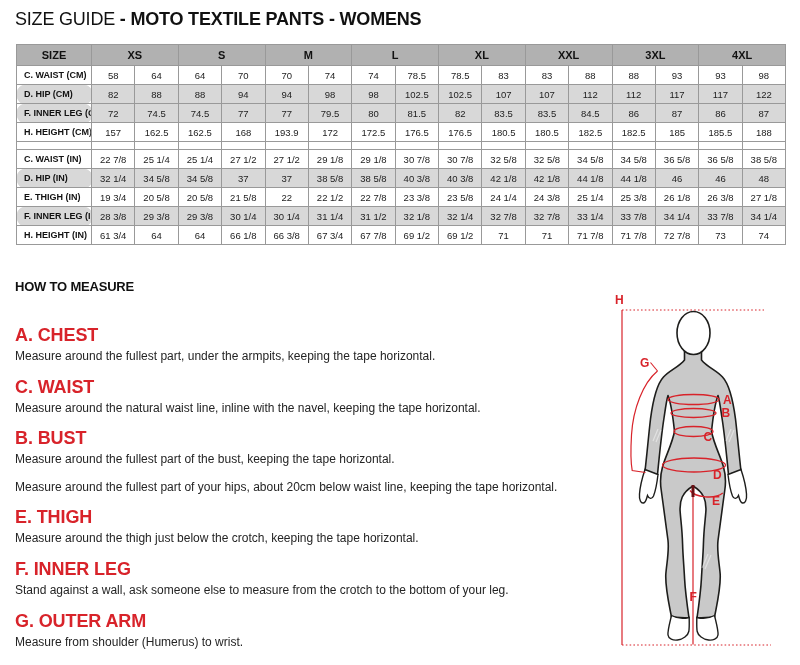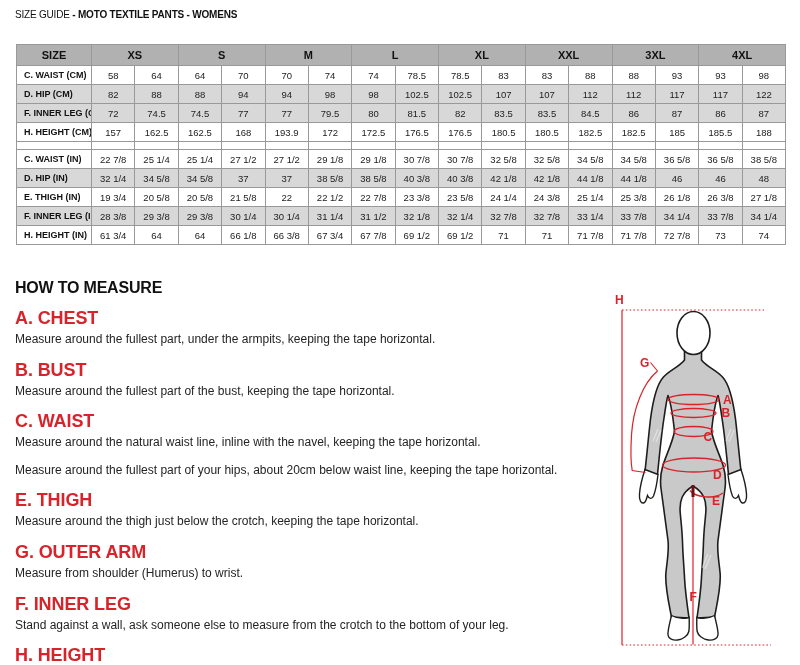--- a/index.html
+++ b/index.html
@@ -9,38 +9,38 @@
     --alt:#d8d8d8;
     --brd:#999999;
     --figfill:#c9c9c9;
     --figline:#1d1d1b;
   }
   *{box-sizing:border-box;}
   html,body{margin:0;padding:0;background:#fff;}
   .page{position:relative;width:800px;height:665px;background:#fff;overflow:hidden;
         font-family:"Liberation Sans",sans-serif;color:var(--ink);}
 
-  .title{position:absolute;left:15px;top:9px;font-size:10px;letter-spacing:-0.2px;
+  .title{position:absolute;left:15px;top:9px;font-size:18px;letter-spacing:-0.2px;
          color:#111;font-weight:400;white-space:nowrap;}
   .title strong{font-weight:700;}
 
   table.size-table{position:absolute;left:16px;top:44px;width:770px;
         border-collapse:collapse;table-layout:fixed;}
   .size-table th,.size-table td{border:1px solid var(--brd);padding:0;overflow:hidden;}
   .size-table thead th{height:21px;background:var(--hdr);font-size:11px;font-weight:700;
         text-align:center;color:#111;}
   .size-table tbody th.rowlabel{height:19px;font-size:9px;font-weight:700;text-align:left;
-        padding-left:7px;white-space:nowrap;color:#111;background:inherit;}
+        padding-left:7px;white-space:nowrap;color:#111;background:inherit;border-radius:8px;}
   .size-table td.val{height:19px;font-size:9.5px;text-align:center;color:#222;background:inherit;}
   .size-table tr{background:#fff;}
   .size-table tr.alt{background:var(--alt);}
   .size-table tr.spacer td{height:8px;background:#fff;}
 
   .measure{position:absolute;left:15px;top:279px;width:600px;}
-  .measure h2{margin:0 0 11px 0;font-size:16px;font-weight:700;letter-spacing:-0.2px;color:#111;}
+  .measure h2{margin:0 0 31px 0;font-size:13px;font-weight:700;letter-spacing:-0.2px;color:#111;}
   .m-section{margin-bottom:12px;}
   .m-section h3{margin:0 0 3px 0;font-size:18px;font-weight:700;color:var(--red);
         letter-spacing:-0.1px;}
   .m-section p{margin:0;font-size:12px;line-height:1.3;color:#242424;white-space:nowrap;}
 
   .figure-wrap{position:absolute;left:605px;top:283px;width:195px;height:380px;}
   .fig-label{font-family:"Liberation Sans",sans-serif;font-size:12px;font-weight:700;
         fill:var(--red);}
 </style>
 </head>
@@ -263,41 +263,41 @@
   </table>
 
   <div class="measure">
     <h2>HOW TO MEASURE</h2>
     <div>
         <div class="m-section">
           <h3>A. CHEST</h3>
           <p>Measure around the fullest part, under the armpits, keeping the tape horizontal.</p>
         </div>
         <div class="m-section">
+          <h3>C. WAIST</h3>
+          <p>Measure around the natural waist line, inline with the navel, keeping the tape horizontal.</p>
+        </div>
+        <div class="m-section">
           <h3>B. BUST</h3>
           <p>Measure around the fullest part of the bust, keeping the tape horizontal.</p>
         </div>
         <div class="m-section">
-          <h3>C. WAIST</h3>
-          <p>Measure around the natural waist line, inline with the navel, keeping the tape horizontal.</p>
-        </div>
-        <div class="m-section">
           <p>Measure around the fullest part of your hips, about 20cm below waist line, keeping the tape horizontal.</p>
         </div>
         <div class="m-section">
           <h3>E. THIGH</h3>
           <p>Measure around the thigh just below the crotch, keeping the tape horizontal.</p>
         </div>
         <div class="m-section">
+          <h3>F. INNER LEG</h3>
+          <p>Stand against a wall, ask someone else to measure from the crotch to the bottom of your leg.</p>
+        </div>
+        <div class="m-section">
           <h3>G. OUTER ARM</h3>
           <p>Measure from shoulder (Humerus) to wrist.</p>
-        </div>
-        <div class="m-section">
-          <h3>F. INNER LEG</h3>
-          <p>Stand against a wall, ask someone else to measure from the crotch to the bottom of your leg.</p>
         </div>
         <div class="m-section">
           <h3>H. HEIGHT</h3>
           <p>Stand against a wall, ask someone else to measure from the floor to the top of your head, keeping the tape vertical.</p>
         </div>
       </div>
   </div>
 
   <div class="figure-wrap">
     <svg width="195" height="380" viewBox="0 0 195 380">

